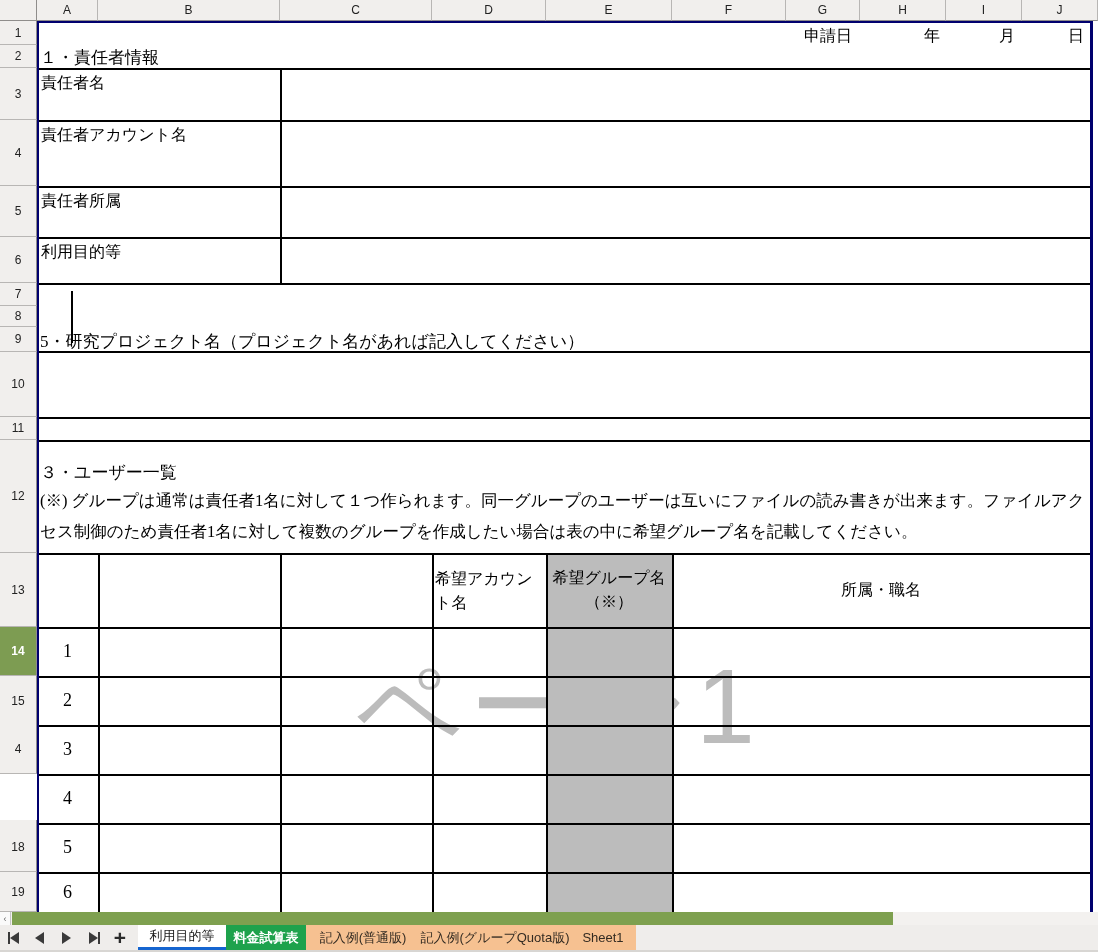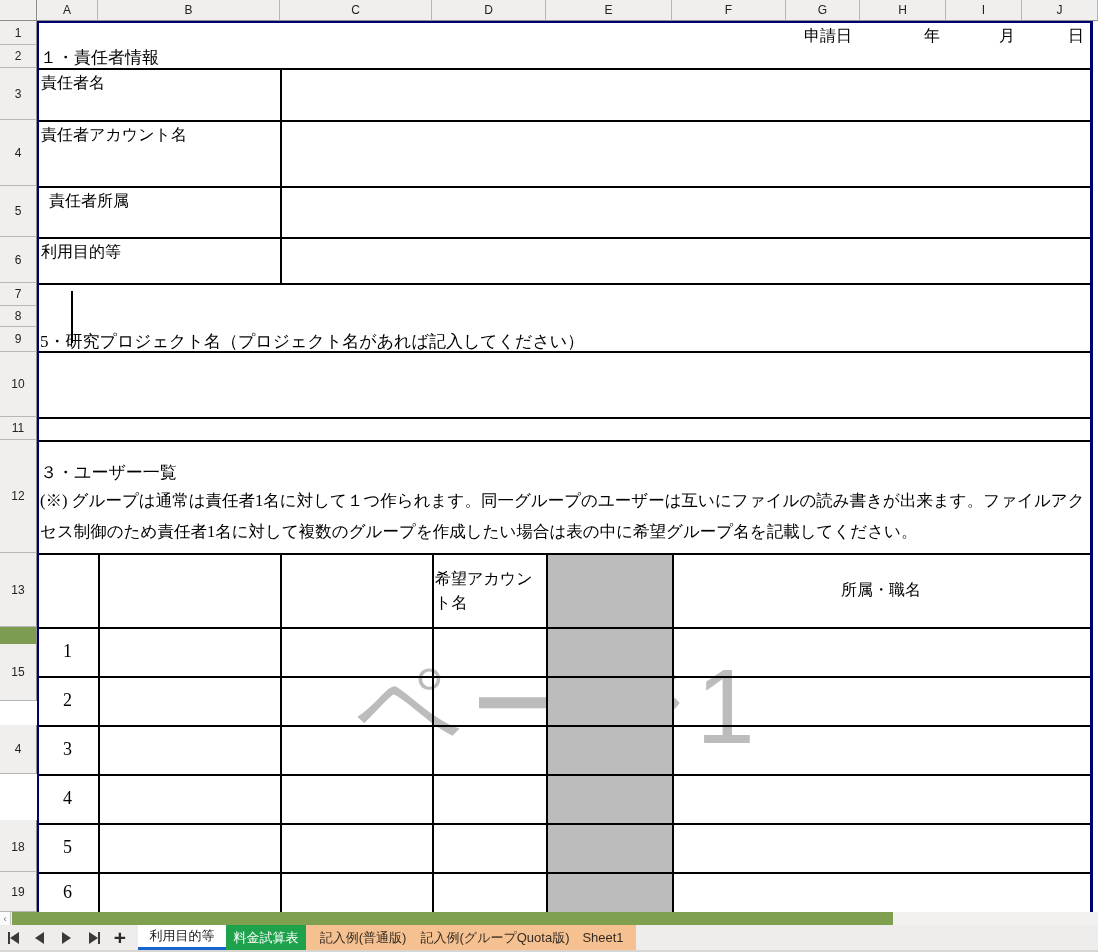--- a/index.html
+++ b/index.html
@@ -53,21 +53,21 @@
            border-right:9px solid #3a3a3a; }
   .tri-r { width:0; height:0; border-top:6px solid transparent; border-bottom:6px solid transparent;
            border-left:9px solid #3a3a3a; }
   .bar { width:2px; height:12px; background:#3a3a3a; }
   .plus { position:absolute; left:108px; top:0; width:24px; height:25px; color:#2b2b2b; font-size:21px;
           font-weight:bold; display:flex; align-items:center; justify-content:center; }
   .tabs { position:absolute; left:138px; top:0; height:25px; display:flex; }
   .tab { height:25px; font-size:13px; display:flex; align-items:center; justify-content:center;
          color:#332b22; white-space:nowrap; }
   .tab.active { background:#fff; color:#1b1b1b; border-bottom:3px solid #1565d0; }
-  .tab.green { background:#1ea24c; color:#fff; }
+  .tab.green { background:#1ea24c; color:#fff;font-weight:bold; }
   .tab.tan { background:#f6c191; }
   .bottomedge { position:absolute; left:0; top:950px; width:1098px; height:2px; background:#d8d6d3; }
 </style>
 </head>
 <body>
 
 <div class="app">
 
   <div class="corner"></div>
   <div class="ch" style="left:37px;width:61px">A</div>
@@ -88,21 +88,21 @@
   <div class="rh" style="top:186px;height:51px">5</div>
   <div class="rh" style="top:237px;height:46px">6</div>
   <div class="rh" style="top:283px;height:23px">7</div>
   <div class="rh" style="top:306px;height:21px">8</div>
   <div class="rh" style="top:327px;height:25px">9</div>
   <div class="rh" style="top:352px;height:65px">10</div>
   <div class="rh" style="top:417px;height:23px">11</div>
   <div class="rh" style="top:440px;height:113px">12</div>
   <div class="rh" style="top:553px;height:74px">13</div>
   <div class="rh sel" style="top:627px;height:49px">14</div>
-  <div class="rh" style="top:644px;height:57px">15</div>
+  <div class="rh" style="top:676px;height:50px">15</div>
   <div class="rh" style="top:725px;height:49px">4</div>
   <div class="rh" style="top:820px;height:49px">17</div>
   <div class="rh" style="top:823px;height:49px">18</div>
   <div class="rh" style="top:872px;height:40px">19</div>
 
   <div class="page">
 
     <div class="wm" style="left:318px;top:632px">ページ1</div>
 
     <div class="gfill" style="left:510px;top:532px;width:125px;height:359px"></div>
@@ -118,21 +118,21 @@
 
     <div class="txt t17" style="left:3px;top:25px">１・責任者情報</div>
     <div class="hl" style="left:0;top:47px;width:1055px"></div>
     <div class="hl" style="left:0;top:99px;width:1055px"></div>
     <div class="hl" style="left:0;top:165px;width:1055px"></div>
     <div class="hl" style="left:0;top:216px;width:1055px"></div>
     <div class="hl" style="left:0;top:262px;width:1055px"></div>
     <div class="vl" style="left:243px;top:47px;height:217px"></div>
     <div class="txt t16" style="left:4px;top:52px">責任者名</div>
     <div class="txt t16" style="left:4px;top:104px">責任者アカウント名</div>
-    <div class="txt t16" style="left:12px;top:170px">責任者所属</div>
+    <div class="txt t16" style="left:4px;top:170px">責任者所属</div>
     <div class="txt t16" style="left:4px;top:221px">利用目的等</div>
     <div class="cellbox" style="left:245px;top:49px;width:808px;height:50px"></div>
     <div class="cellbox" style="left:245px;top:101px;width:808px;height:64px"></div>
     <div class="cellbox" style="left:245px;top:167px;width:808px;height:49px"></div>
     <div class="cellbox" style="left:245px;top:218px;width:808px;height:44px"></div>
 
     <div class="txt t17" style="left:3px;top:309px">5・研究プロジェクト名（プロジェクト名があれば記入してください）</div>
     <div class="cursor" style="left:34px;top:270px;height:52px"></div>
     <div class="hl" style="left:0;top:330px;width:1055px"></div>
     <div class="hl" style="left:0;top:396px;width:1055px"></div>
@@ -149,20 +149,21 @@
     <div class="hl" style="left:0;top:753px;width:1055px"></div>
     <div class="hl" style="left:0;top:802px;width:1055px"></div>
     <div class="hl" style="left:0;top:851px;width:1055px"></div>
     <div class="vl" style="left:61px;top:532px;height:359px"></div>
     <div class="vl" style="left:243px;top:532px;height:359px"></div>
     <div class="vl" style="left:395px;top:532px;height:359px"></div>
     <div class="vl" style="left:509px;top:532px;height:359px"></div>
     <div class="vl" style="left:635px;top:532px;height:359px"></div>
 
     <div class="thead left wrap" style="left:395px;top:532px;width:114px;height:76px">希望アカウント名</div>
+    <div class="thead wrap" style="left:509px;top:532px;width:126px;height:74px">希望グループ名（※）</div>
     <div class="thead" style="left:635px;top:532px;width:418px;height:74px">所属・職名</div>
 
     <div class="rownum" style="left:0;top:606px;width:61px;height:49px">1</div>
     <div class="rownum" style="left:0;top:655px;width:61px;height:49px">2</div>
     <div class="rownum" style="left:0;top:704px;width:61px;height:49px">3</div>
     <div class="rownum" style="left:0;top:753px;width:61px;height:49px">4</div>
     <div class="rownum" style="left:0;top:802px;width:61px;height:49px">5</div>
     <div class="rownum" style="left:0;top:851px;width:61px;height:40px">6</div>
     <div class="cellbox" style="left:63px;top:608px;width:990px;height:283px"></div>
   </div>

